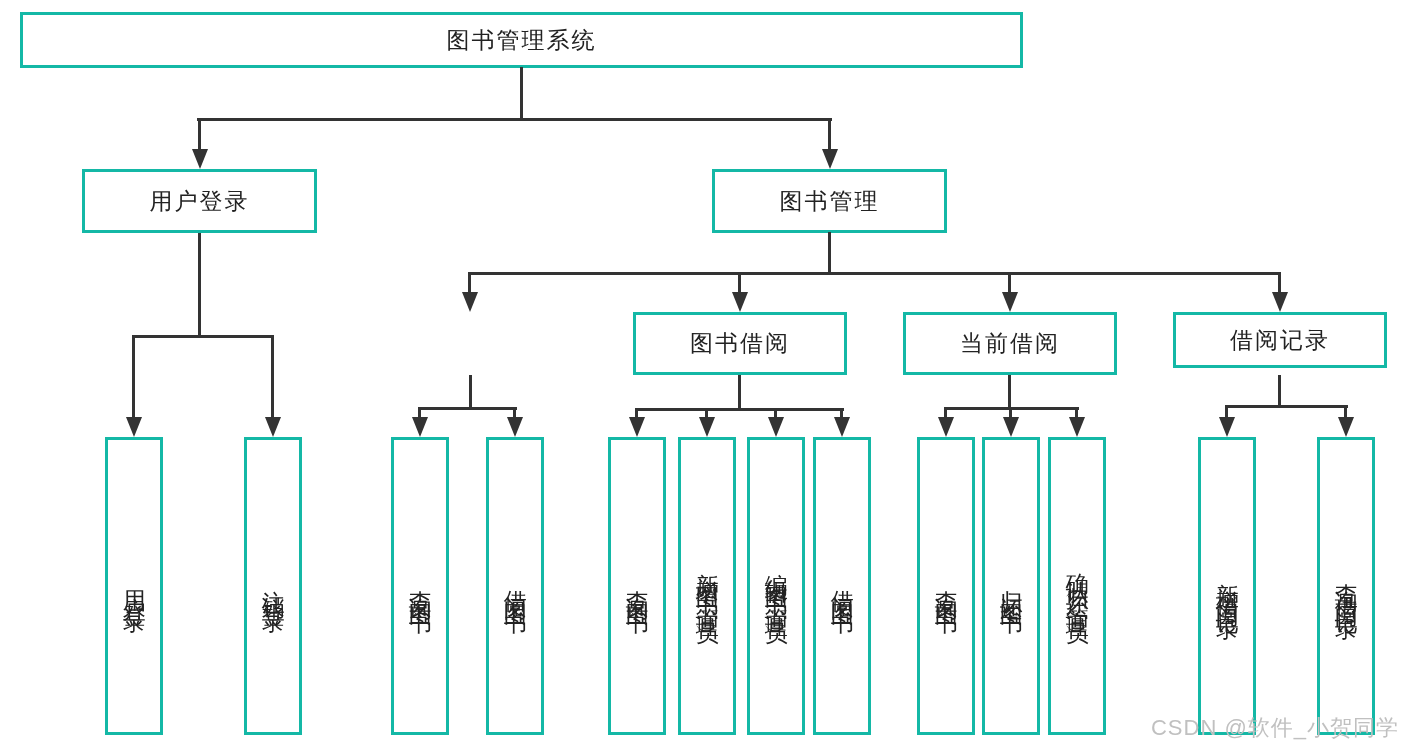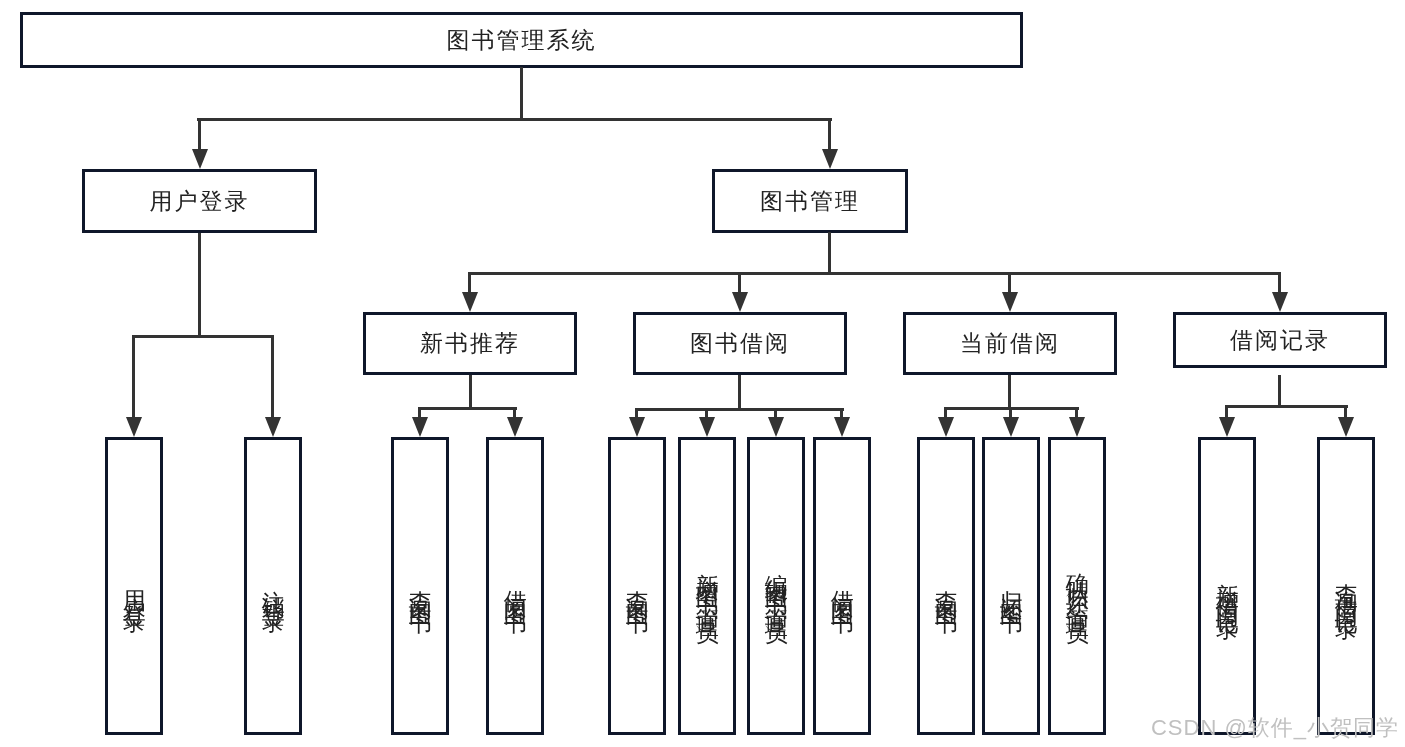--- a/index.html
+++ b/index.html
@@ -4,21 +4,21 @@
 <style>
   * { margin:0; padding:0; box-sizing:border-box; }
   html,body { background:#ffffff; }
   body { font-family:"Liberation Sans","DejaVu Sans",sans-serif; color:#1f1f1f; }
   .canvas {
     position:relative; width:1405px; height:747px;
     background:#ffffff; overflow:hidden;
   }
   
   .box {
-    position:absolute; background:#ffffff; border:3px solid #0f172a;
+    position:absolute; background:#ffffff; border:3px solid #14b8a6;
     display:flex; align-items:center; justify-content:center;
     font-size:23px; letter-spacing:2px; color:#222222; text-align:center;
   }
   .leaf { top:437px; height:298px; }
   .vtext {
     writing-mode:vertical-rl; text-orientation:mixed;
     letter-spacing:7px; line-height:1.1; font-size:23px; color:#222222;
   }
   
   .hline, .vline { position:absolute; background:#333333; }
@@ -47,39 +47,36 @@
   </div>
 
   <div class="vline" style="left:520px;top:67px;height:51px"></div>
   <div class="hline" style="left:197px;top:118px;width:635px"></div>
   <div class="drop" style="left:198px;top:118px;height:31px"></div>
   <div class="drop" style="left:828px;top:118px;height:31px"></div>
 
   <div class="box" style="left:82px;top:169px;width:235px;height:64px">
     <span>用户登录</span>
   </div>
-  <div class="box" style="left:712px;top:169px;width:196px;height:64px">
+  <div class="box" style="left:712px;top:169px;width:235px;height:64px">
     <span>图书管理</span>
   </div>
 
   <div class="vline" style="left:198px;top:233px;height:102px"></div>
   <div class="hline" style="left:132px;top:335px;width:142px"></div>
   <div class="drop" style="left:132px;top:335px;height:82px"></div>
   <div class="drop" style="left:271px;top:335px;height:82px"></div>
 
   <div class="vline" style="left:828px;top:232px;height:40px"></div>
   <div class="hline" style="left:468px;top:272px;width:813px"></div>
   <div class="drop" style="left:468px;top:272px;height:20px"></div>
   <div class="drop" style="left:738px;top:272px;height:20px"></div>
   <div class="drop" style="left:1008px;top:272px;height:20px"></div>
   <div class="drop" style="left:1278px;top:272px;height:20px"></div>
 
-  <div class="box" style="left:363px;top:312px;width:214px;height:63px">
-    <span>新书推荐</span>
-  </div>
   <div class="box" style="left:903px;top:312px;width:214px;height:63px">
     <span>当前借阅</span>
   </div>
   <div class="box" style="left:633px;top:312px;width:214px;height:63px">
     <span>图书借阅</span>
   </div>
   <div class="box" style="left:1173px;top:312px;width:214px;height:56px">
     <span>借阅记录</span>
   </div>
 

